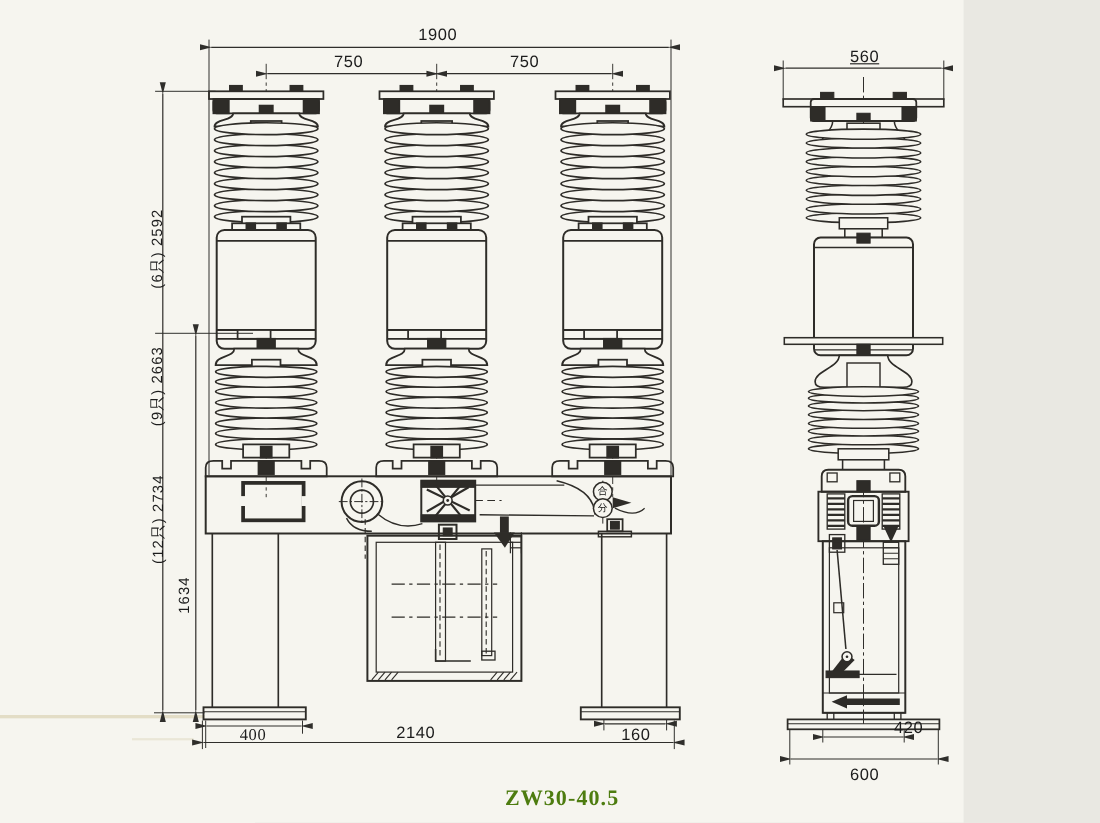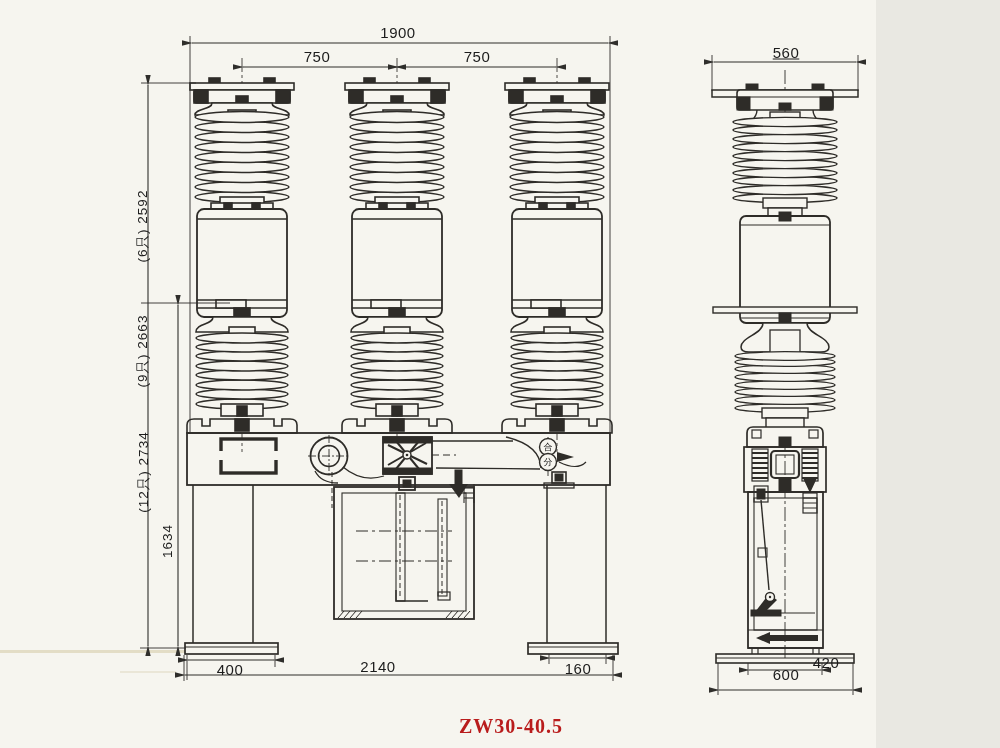--- a/index.html
+++ b/index.html
@@ -4,21 +4,21 @@
 <style>
   html,body{margin:0;padding:0;background:#e9e8e2;}
   #stage{position:relative;width:876px;height:748px;background:#f6f5ef;overflow:hidden;
          font-family:"Liberation Sans",sans-serif;}
   svg{position:absolute;left:0;top:0;}
   .lbl{position:absolute;transform:translate(-50%,-50%);font-size:15px;color:#1c1c1c;
        white-space:nowrap;letter-spacing:.5px;line-height:1;}
   .lbl.v{transform:translate(-50%,-50%) rotate(-90deg);font-size:13.5px;letter-spacing:1px;}
   .lbl.tiny{font-size:9px;letter-spacing:0;color:#111;}
   .title{position:absolute;transform:translate(-50%,-50%);font-family:"Liberation Serif",serif;
-         font-weight:bold;font-size:20px;color:#b91c1c;letter-spacing:1px;}
+         font-weight:bold;font-size:20px;color:#4d7c0f;letter-spacing:1px;}
 </style>
 </head>
 <body>
 
 <div id="stage">
 
 <svg width="1000" height="748" viewBox="0 0 1000 748">
   <defs>
     <marker id="ar" viewBox="0 0 10 6" refX="0.6" refY="3" markerWidth="11" markerHeight="7" orient="auto-start-reverse" markerUnits="userSpaceOnUse">
       <path d="M0,3 L10,0.5 L10,5.5 Z" fill="#2f2e2b"></path>
@@ -329,26 +329,26 @@
 
 <div class="lbl" style="left:398px;top:32px;">1900</div>
 <div class="lbl" style="left:317px;top:56px;">750</div>
 <div class="lbl" style="left:477px;top:56px;">750</div>
 
 <div class="lbl v" style="left:143px;top:226px;">(6只) 2592</div>
 <div class="lbl v" style="left:143px;top:351px;">(9只) 2663</div>
 <div class="lbl v" style="left:144px;top:472px;">(12只) 2734</div>
 <div class="lbl v" style="left:168px;top:541px;">1634</div>
 
-<div class="lbl" style="left:230px;top:669px;">400</div>
+<div class="lbl" style="left:230px;top:669px;font-family:Liberation Serif, serif;">400</div>
 <div class="lbl" style="left:378px;top:666px;">2140</div>
 <div class="lbl" style="left:578px;top:668px;text-align:right;">160</div>
 
 <div class="lbl" style="left:786px;top:52px;text-decoration:underline;">560</div>
 <div class="lbl" style="left:786px;top:662px;margin-left:40px;">420</div>
-<div class="lbl" style="left:786px;top:674px;">600</div>
+<div class="lbl" style="left:786px;top:705px;">600</div>
 
 <div class="lbl tiny" style="left:548px;top:447px;">合</div>
 <div class="lbl tiny" style="left:548px;top:462px;">分</div>
 
 <div class="title" style="left:511px;top:726px;">ZW30-40.5</div>
 
 </div>
 
 </body></html>

